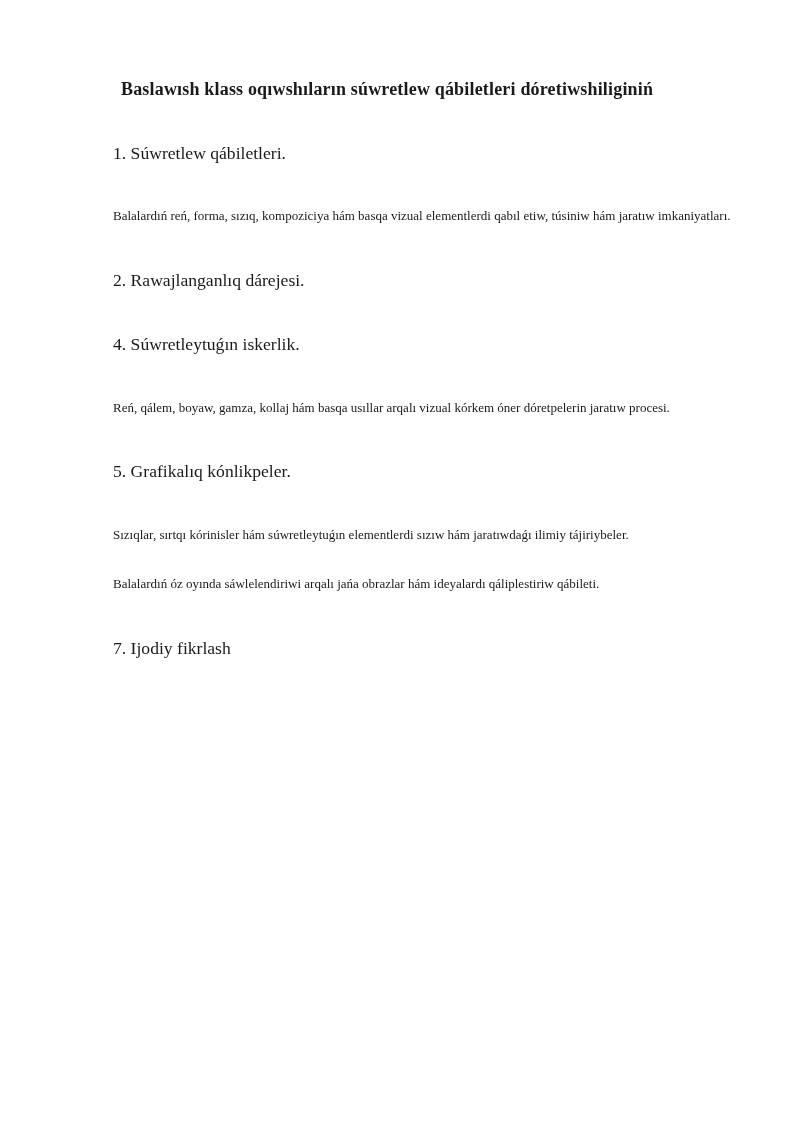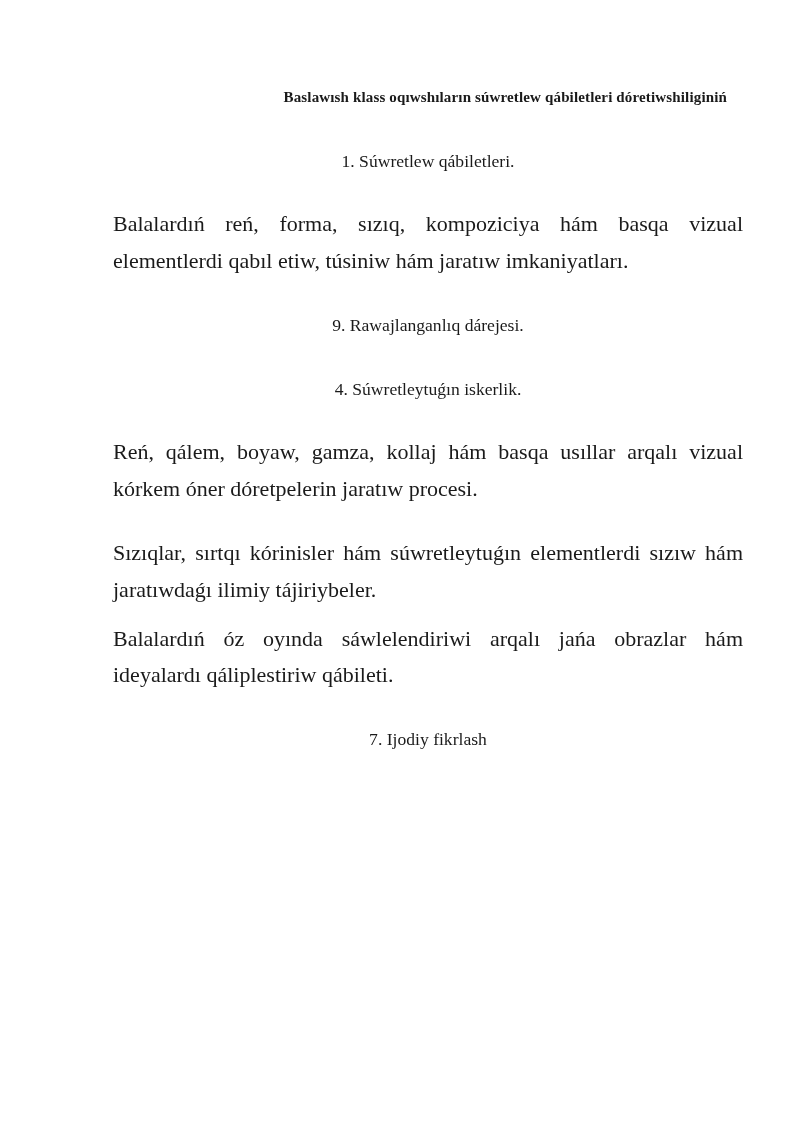--- a/index.html
+++ b/index.html
@@ -22,41 +22,41 @@
     box-sizing: border-box;
     padding: 0;
   }
   .content {
     position: absolute;
     left: 113px;
     top: 0;
     width: 630px;
   }
   .doc-title {
-    margin: 16px;
+    margin: 8px;
     padding-top: 63px;
-    font-size: 15px;
+    font-size: 18px;
     font-weight: bold;
-    text-align: right;
+    text-align: left;
     line-height: 36.5px;
     letter-spacing: 0.01em;
   }
   .section {
     margin: 0;
   }
   .heading {
     margin: 0;
     font-size: 17.6px;
     font-weight: normal;
-    text-align: center;
+    text-align: left;
     line-height: 36.8px;
   }
   .body-para {
     margin: 0;
-    font-size: 22px;
+    font-size: 13px;
     font-weight: normal;
     text-align: justify;
     text-justify: inter-word;
     line-height: 36.8px;
   }
   .gap-before-heading { margin-top: 27px; }
   .gap-before-body { margin-top: 27px; }
   .gap-tight { margin-top: 12px; }
   .title-block { margin-bottom: 0; }
 </style>
@@ -70,29 +70,30 @@
       <div class="doc-title">Baslawısh klass oqıwshıların súwretlew qábiletleri dóretiwshiliginiń</div>
     </div>
 
     <div class="section">
       <p class="heading gap-before-heading">1. Súwretlew qábiletleri.</p>
       <p class="body-para gap-before-body">Balalardıń reń, forma, sızıq, kompoziciya hám basqa vizual elementlerdi qabıl etiw, túsiniw hám jaratıw imkaniyatları.</p>
     </div>
 
 
     <div class="section">
-      <p class="heading gap-before-heading">9. Rawajlanganlıq dárejesi.</p>
+      <p class="heading gap-before-heading">2. Rawajlanganlıq dárejesi.</p>
     </div>
 
     <div class="section">
       <p class="heading gap-before-heading">4. Súwretleytuǵın iskerlik.</p>
       <p class="body-para gap-before-body">Reń, qálem, boyaw, gamza, kollaj hám basqa usıllar arqalı vizual kórkem óner dóretpelerin jaratıw procesi.</p>
     </div>
 
     <div class="section">
+      <p class="heading gap-before-heading">5. Grafikalıq kónlikpeler.</p>
       <p class="body-para gap-before-body">Sızıqlar, sırtqı kórinisler hám súwretleytuǵın elementlerdi sızıw hám jaratıwdaǵı ilimiy tájiriybeler.</p>
     </div>
 
     <div class="section">
       <p class="body-para gap-tight">Balalardıń óz oyında sáwlelendiriwi arqalı jańa obrazlar hám ideyalardı qáliplestiriw qábileti.</p>
     </div>
 
     <div class="section">
       <p class="heading gap-before-heading">7. Ijodiy fikrlash</p>
     </div>

